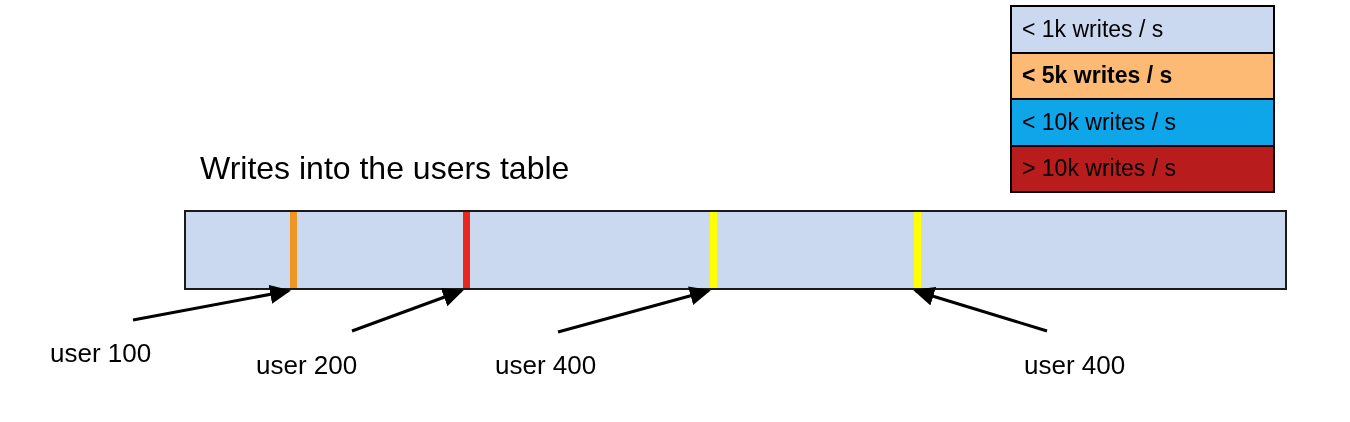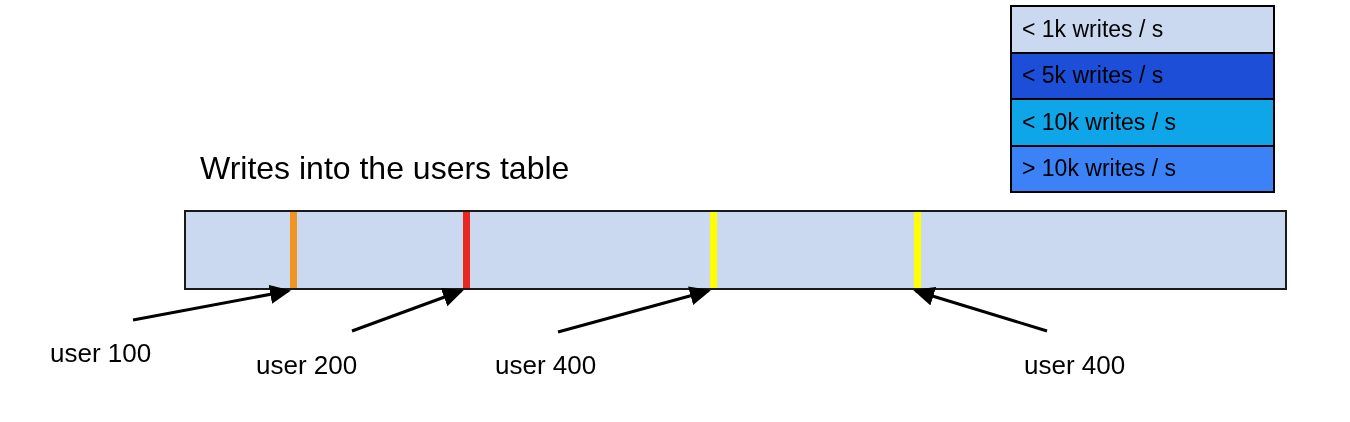--- a/index.html
+++ b/index.html
@@ -96,27 +96,27 @@
 </style>
 </head>
 <body>
 
 <div id="canvas">
 
   <div id="legend">
       <div class="legend-row" style="background: rgb(202, 217, 239);">
         <span class="legend-label">&lt; 1k writes / s</span>
       </div>
-      <div class="legend-row" style="background: #1d4ed8;">
+      <div class="legend-row" style="background: #fdba74; font-weight: bold;">
         <span class="legend-label">&lt; 5k writes / s</span>
       </div>
       <div class="legend-row" style="background: #0ea5e9;">
         <span class="legend-label">&lt; 10k writes / s</span>
       </div>
-      <div class="legend-row" style="background: #3b82f6; align-items: center;">
+      <div class="legend-row" style="background: #b91c1c; align-items: center;">
         <span class="legend-label">&gt; 10k writes / s</span>
       </div>
     </div>
 
   <div id="chart-title">Writes into the users table</div>
 
   <div id="table-bar">
       <div class="shard-marker" style="background: rgb(238, 149, 34); left: 104px;"></div>
       <div class="shard-marker" style="background: rgb(232, 39, 31); left: 277px;"></div>
       <div class="shard-marker" style="background: rgb(255, 255, 0); left: 524px;"></div>

